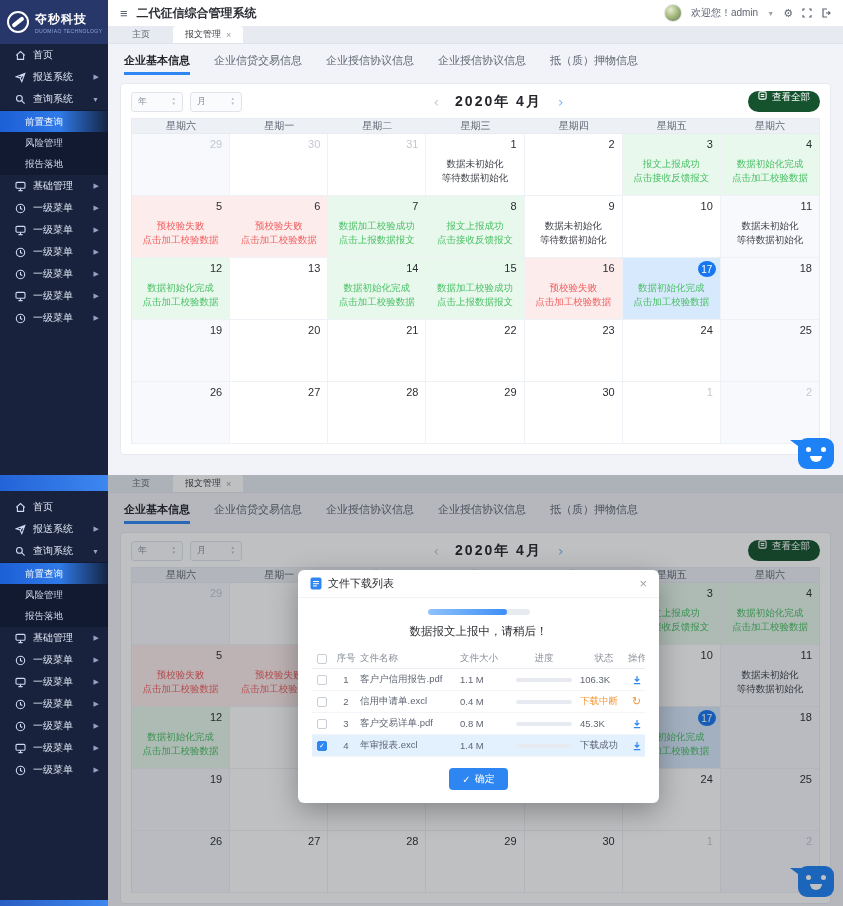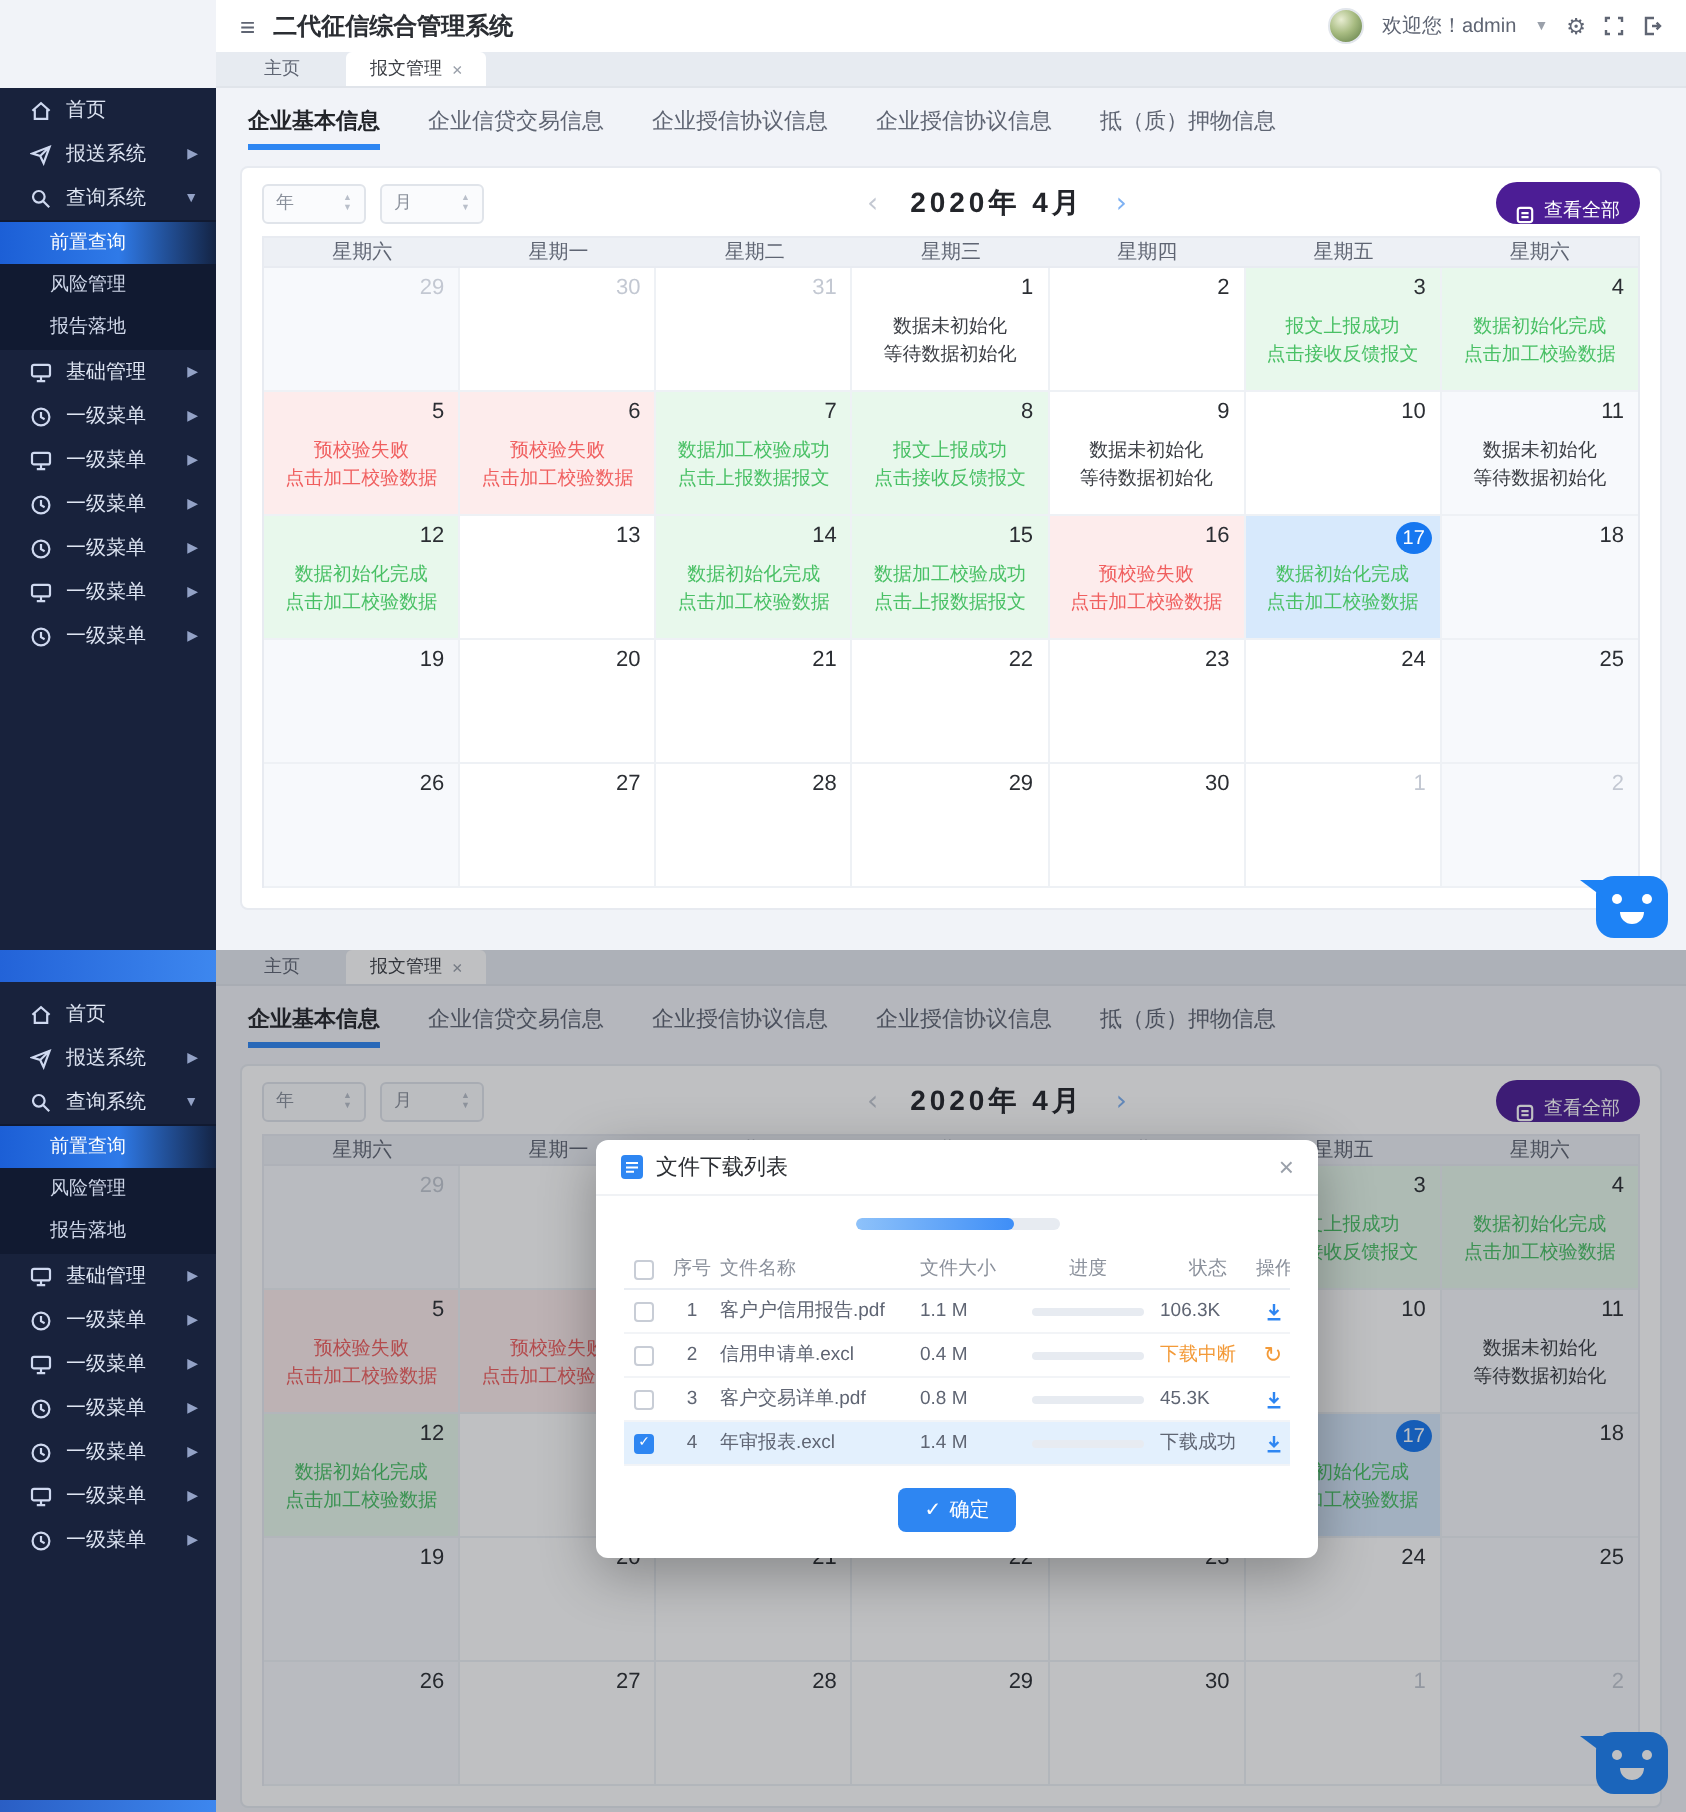--- a/index.html
+++ b/index.html
@@ -56,21 +56,21 @@
   .pagetab.active{font-weight:bold;color:#23252a;border-bottom-color:#2e86f2;}
 
   .card{margin:2px 12px 0;background:#fff;border:1px solid #e7eaf0;border-radius:4px;}
   .card-header{display:flex;align-items:center;padding:7px 10px 6px;}
   .mini-select{width:52px;height:20px;border:1px solid #e0e4ea;border-radius:3px;background:#fafbfd;display:flex;align-items:center;justify-content:space-between;padding:0 6px;font-size:9px;color:#8a909b;margin-right:7px;cursor:pointer;}
   .stepper{display:flex;flex-direction:column;line-height:4.5px;font-size:4.5px;color:#b9bfca;}
   .cal-title-wrap{flex:1;display:flex;align-items:center;justify-content:center;gap:16px;}
   .cal-nav{font-size:14px;color:#c3c8d2;line-height:1;cursor:pointer;font-family:"DejaVu Sans",sans-serif;}
   .cal-nav.next{color:#7fb2f3;}
   .cal-title{font-size:14px;font-weight:bold;color:#23252a;letter-spacing:2px;}
-  .view-all-btn{height:21px;background:#4c1d95;color:#fff;border:none;border-radius:11px;display:flex;align-items:flex-end;gap:5px;padding:0 10px;font-size:9.5px;cursor:pointer;}
+  .view-all-btn{height:21px;background:#14532d;color:#fff;border:none;border-radius:11px;display:flex;align-items:flex-start;gap:5px;padding:0 10px;font-size:9.5px;cursor:pointer;}
 
   .calendar{margin:0 10px 10px;border:1px solid #e8ebf1;border-bottom:none;}
   .cal-weekdays{display:grid;grid-template-columns:repeat(7,1fr);background:#edf0f5;}
   .cal-weekday{height:15px;display:flex;align-items:center;justify-content:center;font-size:10px;color:#5f6573;border-bottom:1px solid #e8ebf1;}
   .cal-grid{display:grid;grid-template-columns:repeat(7,1fr);}
   .cal-cell{height:62px;border-right:1px solid #eef1f5;border-bottom:1px solid #eef1f5;padding:3px 6px;position:relative;cursor:pointer;background:#fff;}
   .cal-cell:nth-child(7n){border-right:none;}
   .cal-cell.weekend{background:#f7f9fc;}
   .cal-daynum{position:absolute;top:4px;right:7px;font-size:11px;color:#2b2e33;}
   .cal-cell.muted .cal-daynum{color:#c3c8d2;}
@@ -119,20 +119,27 @@
   .prog-fill{height:100%;background:#3e8ef7;border-radius:2px;}
   .modal-footer{display:flex;justify-content:center;padding:11px 0 13px;}
   .confirm-btn{height:22px;padding:0 13px;background:#2e86f2;color:#fff;border:none;border-radius:4px;font-size:10px;display:flex;align-items:center;gap:4px;cursor:pointer;}
 </style>
 </head>
 <body>
 
 <div class="stage">
 
   <section class="screen" id="screen1">
+    <div class="logo-block">
+      <span class="logo-mark"></span>
+      <span>
+        <div class="logo-cn">夺秒科技</div>
+        <div class="logo-en">DUOMIAO TECHNOLOGY</div>
+      </span>
+    </div>
 
     <header class="topbar">
       <span class="burger">≡</span>
       <span class="topbar-title">二代征信综合管理系统</span>
       <span class="topbar-right">
         <span class="avatar"></span>
         <span class="welcome">欢迎您！admin</span>
         <span class="caret">▼</span>
         <span class="hicon" style="font-size:11px;font-family:'DejaVu Sans',sans-serif;">⚙</span>
         <span class="hicon">
@@ -835,20 +842,21 @@
         <svg width="12" height="13" viewBox="0 0 12 13">
             <rect x="0.5" y="0.5" width="11" height="12" rx="2" fill="#2e86f2"></rect>
             <path d="M3 4.5h6M3 6.7h6M3 8.9h4" stroke="#fff" stroke-width="1"></path>
           </svg>
         <span class="modal-title">文件下载列表</span>
         <span class="modal-close">×</span>
       </div>
       <div class="modal-progress">
         <div class="modal-progress-fill" id="main-progress-fill" style="width: 78%;"></div>
       </div>
+      <div class="modal-caption">数据报文上报中，请稍后！</div>
       <div class="modal-table">
           <div class="mt-row head">
             <span class="checkbox"></span>
             <span class="mt-c mt-no">序号</span>
             <span class="mt-c ">文件名称</span>
             <span class="mt-c ">文件大小</span>
             <span class="mt-c mt-prog-h" style="text-align: center;">进度</span>
             <span class="mt-c mt-status" style="text-align: center;">状态</span>
             <span class="mt-c mt-op-h" style="text-align: center;">操作</span>
           </div>

